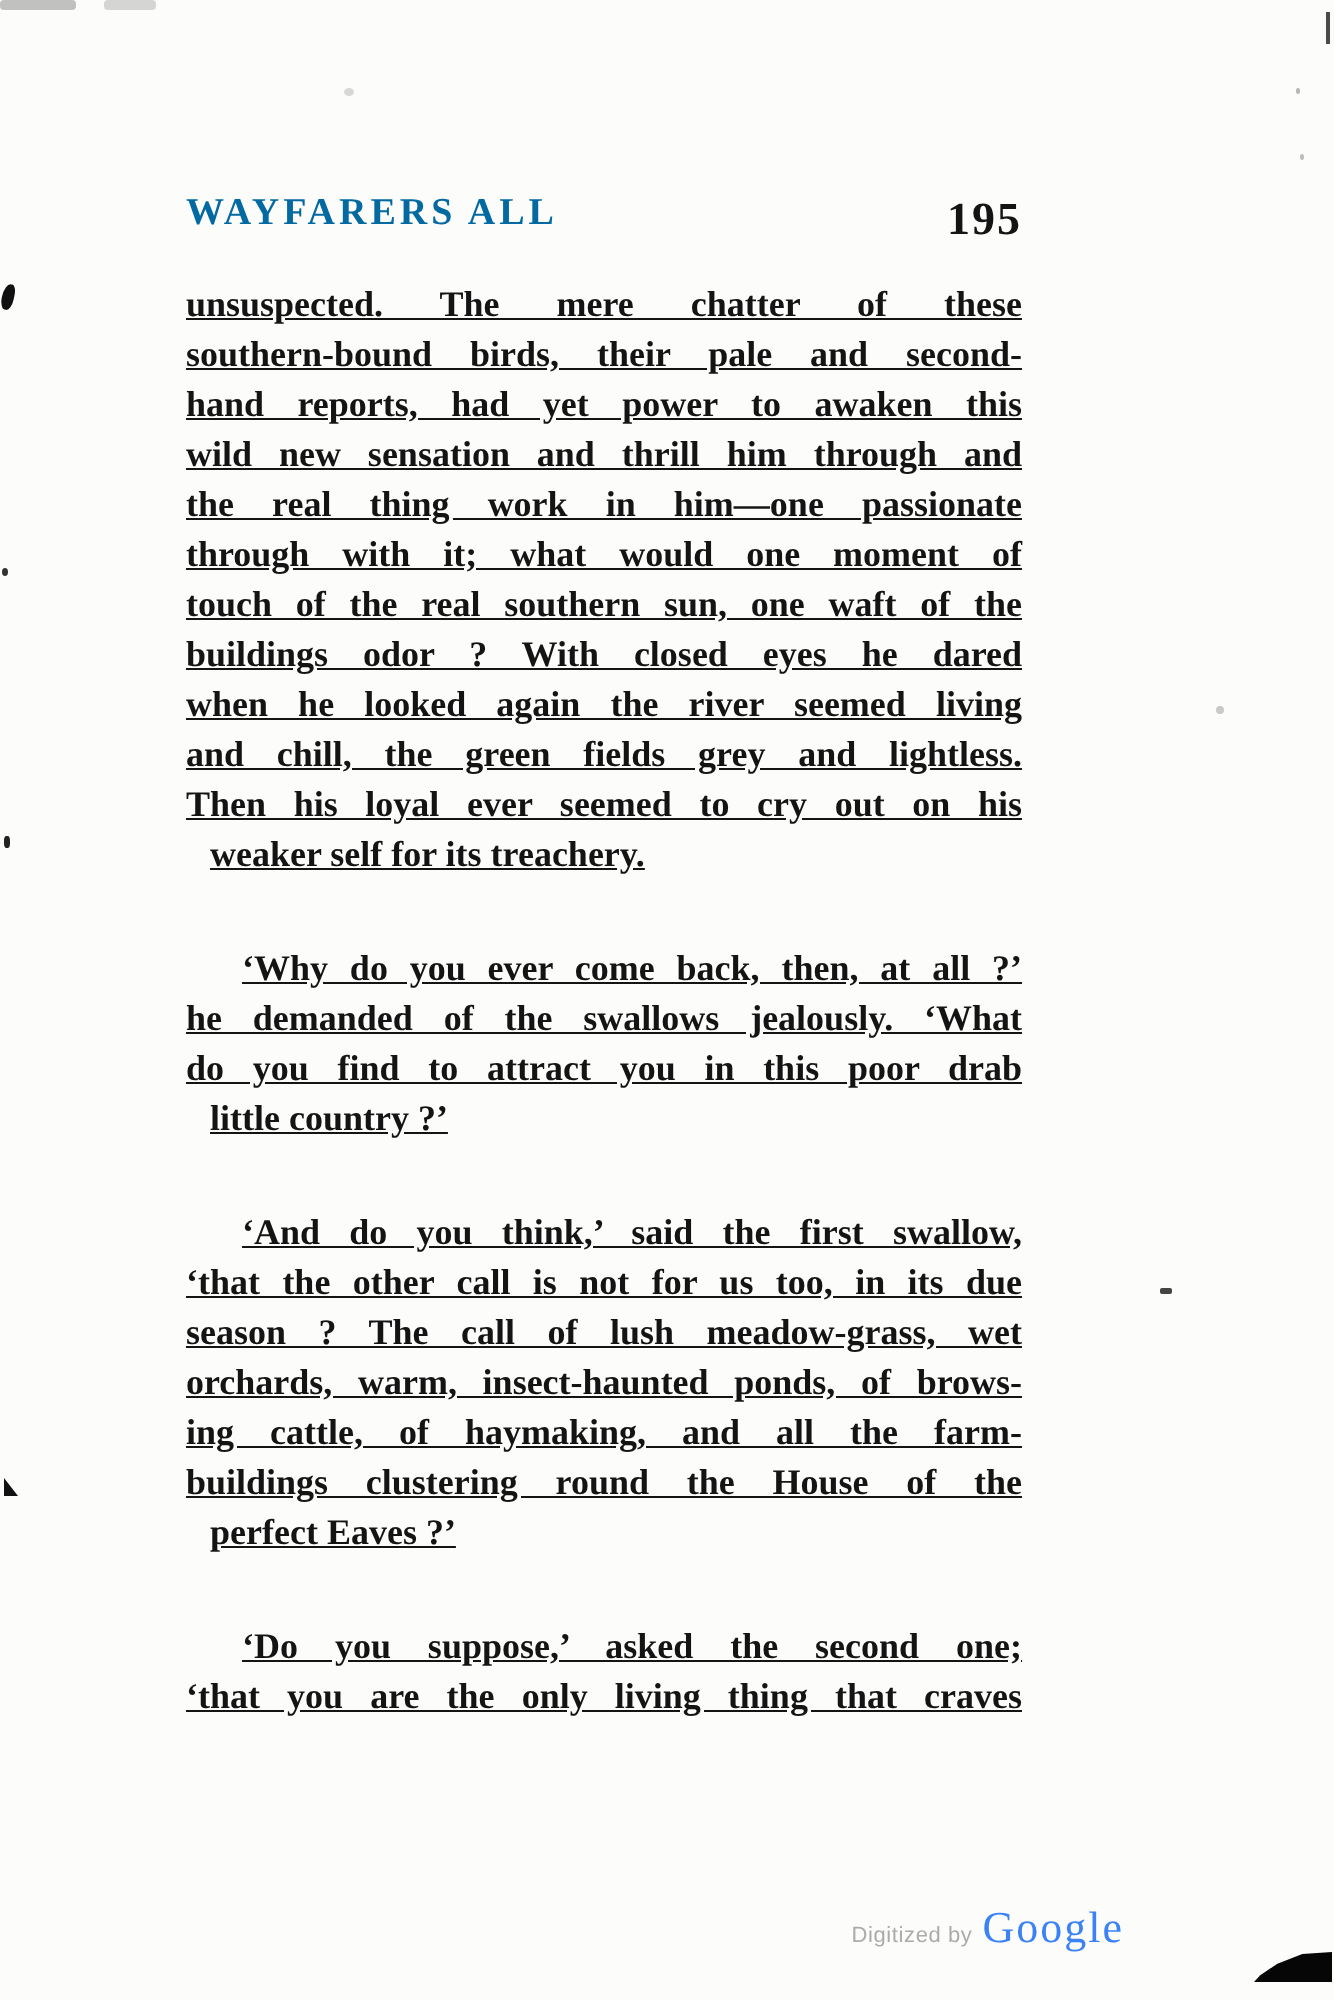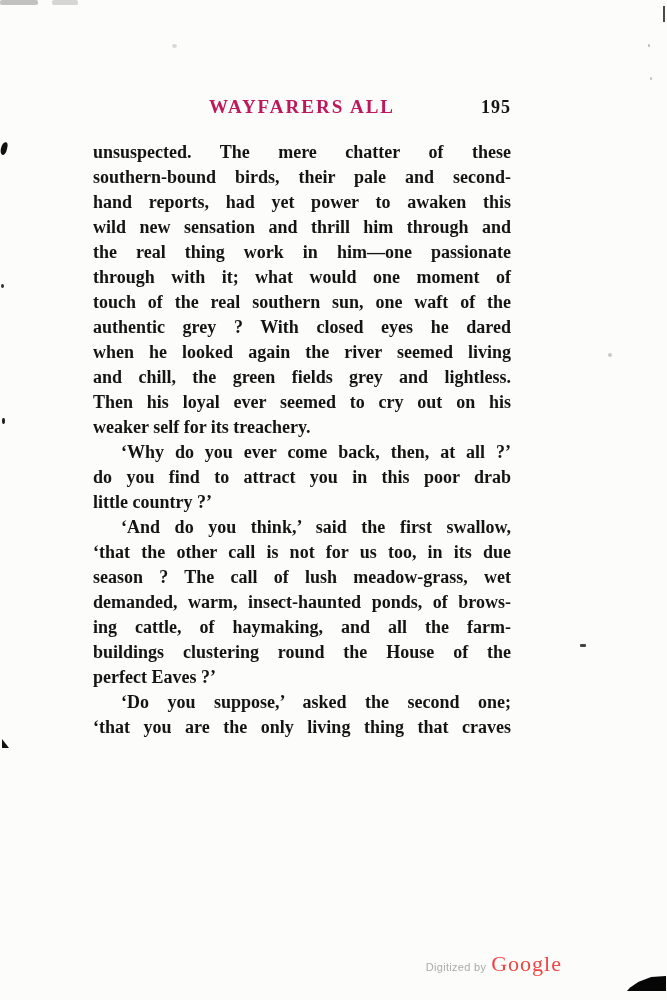--- a/index.html
+++ b/index.html
@@ -13,60 +13,61 @@
   }
   .page { position: absolute; inset: 0; }
 
   
   .header {
     position: absolute;
     left: 93px; top: 96px; width: 418px; height: 26px;
   }
   .header-title {
     position: absolute; left: 0; right: 0; top: 0;
-    text-align: center;
+    text-align: left;
     font-size: 19px; font-weight: 700;
     letter-spacing: 2px;
-    color: #be185d;
+    color: #0369a1;
   }
   .page-number {
     position: absolute; right: 0; top: 1px;
-    font-size: 18px; font-weight: 700;
+    font-size: 23px; font-weight: 700;
     letter-spacing: 1px;
     color: #141414;
   }
 
   
   .body-text {
     position: absolute;
     left: 93px; top: 140px; width: 418px;
     font-size: 18px; font-weight: 700;
     color: #141414;
   }
   .line {
     height: 25px; line-height: 25px;
     text-align: justify;
     text-align-last: justify;
     white-space: nowrap;
+    text-decoration: underline;
   }
-  .line.flush { text-align-last: left; }
-  .line.indent { padding-left: 28px; }
+  .line.flush { text-align-last: left; margin-left: 12px; }
+  .line.indent { padding-left: 28px; margin-top: 32px; }
 
   
   .watermark {
     position: absolute; top: 951px; right: 105px;
     display: flex; align-items: baseline; gap: 5px;
   }
   .wm-prefix {
     font-family: "Liberation Sans", sans-serif;
     font-size: 11px; color: #ababab; letter-spacing: 0.3px;
   }
   .wm-brand {
     font-family: "Liberation Serif", serif;
-    font-size: 22px; color: #ef4444; letter-spacing: 1px;
+    font-size: 22px; color: #3b82f6; letter-spacing: 1px;
   }
 
   
   .artifact { position: absolute; }
   .corner-wedge {
     left: 627px; top: 974px; width: 39px; height: 17px;
     background: #060606;
     clip-path: polygon(0% 100%, 100% 100%, 100% 12%, 62% 18%, 30% 46%, 8% 80%);
   }
   .smudge-a { left: 0; top: 0; width: 38px; height: 5px; background: #8f8f8f; opacity: .55; border-radius: 2px; }
@@ -93,32 +94,33 @@
   </div>
 
   <div class="body-text">
       <div class="line">unsuspected. The mere chatter of these</div>
       <div class="line">southern-bound birds, their pale and second-</div>
       <div class="line">hand reports, had yet power to awaken this</div>
       <div class="line">wild new sensation and thrill him through and</div>
       <div class="line">the real thing work in him—one passionate</div>
       <div class="line">through with it; what would one moment of</div>
       <div class="line">touch of the real southern sun, one waft of the</div>
-      <div class="line">authentic grey ?  With closed eyes he dared</div>
+      <div class="line">buildings odor ?  With closed eyes he dared</div>
       <div class="line">when he looked again the river seemed living</div>
       <div class="line">and chill, the green fields grey and lightless.</div>
       <div class="line">Then his loyal ever seemed to cry out on his</div>
       <div class="line flush">weaker self for its treachery.</div>
       <div class="line indent">‘Why do you ever come back, then, at all ?’</div>
+      <div class="line">he demanded of the swallows jealously.  ‘What</div>
       <div class="line">do you find to attract you in this poor drab</div>
       <div class="line flush">little country ?’</div>
       <div class="line indent">‘And do you think,’ said the first swallow,</div>
       <div class="line">‘that the other call is not for us too, in its due</div>
       <div class="line">season ?  The call of lush meadow-grass, wet</div>
-      <div class="line">demanded, warm, insect-haunted ponds, of brows-</div>
+      <div class="line">orchards, warm, insect-haunted ponds, of brows-</div>
       <div class="line">ing cattle, of haymaking, and all the farm-</div>
       <div class="line">buildings clustering round the House of the</div>
       <div class="line flush">perfect Eaves ?’</div>
       <div class="line indent">‘Do you suppose,’ asked the second one;</div>
       <div class="line">‘that you are the only living thing that craves</div>
     </div>
 
   <div class="watermark">
     <span class="wm-prefix">Digitized by</span>
     <span class="wm-brand">Google</span>

